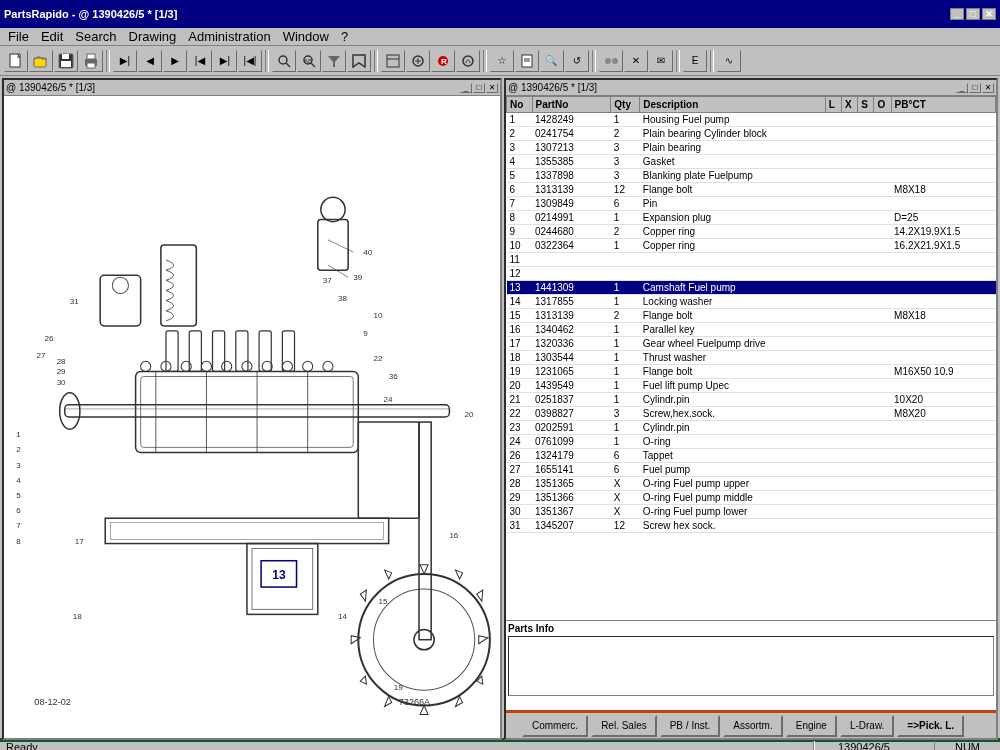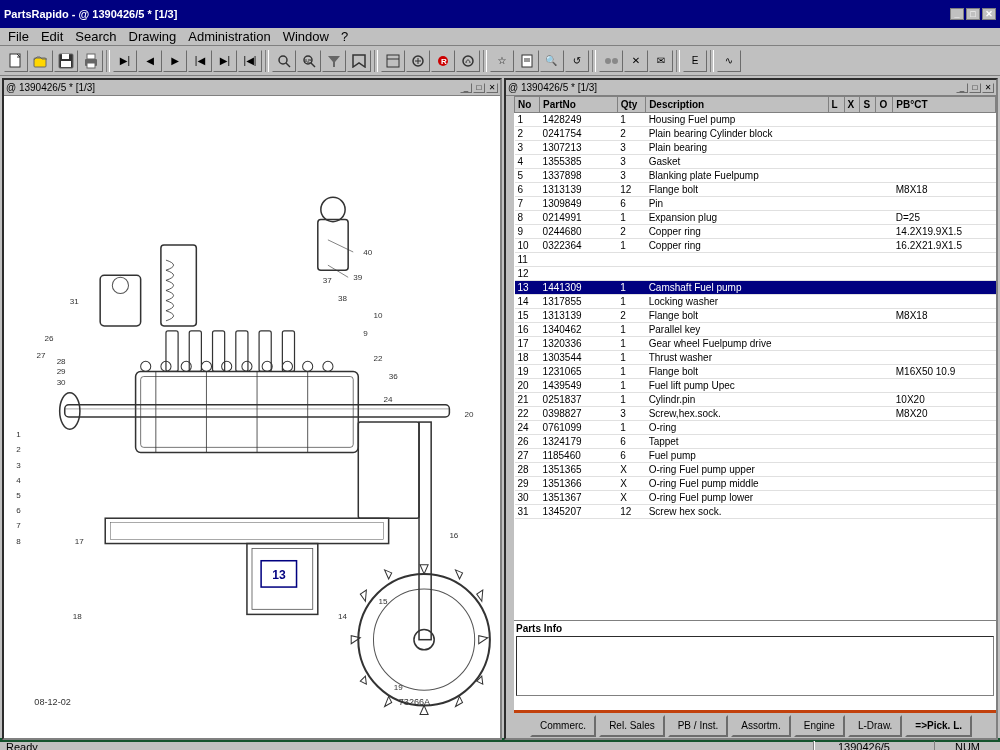--- a/index.html
+++ b/index.html
@@ -162,21 +162,20 @@
       gap: 1px;
     }
 
     
     #parts-container {
       flex: 1;
       background: white;
       overflow: hidden;
       display: flex;
       flex-direction: column;
-      margin-left: 8px;
     }
     #parts-table-wrapper {
       flex: 1;
       overflow-y: auto;
       overflow-x: hidden;
     }
     table {
       width: 100%;
       border-collapse: collapse;
       font-size: 10px;
@@ -817,20 +816,31 @@
                 <td class="col-part">0398827</td>
                 <td class="col-qty">3</td>
                 <td class="col-desc">Screw,hex.sock.</td>
                 <td class="col-l"></td>
                 <td class="col-x"></td>
                 <td class="col-s"></td>
                 <td class="col-o"></td>
                 <td class="col-pb">M8X20</td>
               </tr>
               <tr>
+                <td class="col-no">23</td>
+                <td class="col-part">0202591</td>
+                <td class="col-qty">1</td>
+                <td class="col-desc">Cylindr.pin</td>
+                <td class="col-l"></td>
+                <td class="col-x"></td>
+                <td class="col-s"></td>
+                <td class="col-o"></td>
+                <td class="col-pb"></td>
+              </tr>
+              <tr>
                 <td class="col-no">24</td>
                 <td class="col-part">0761099</td>
                 <td class="col-qty">1</td>
                 <td class="col-desc">O-ring</td>
                 <td class="col-l"></td>
                 <td class="col-x"></td>
                 <td class="col-s"></td>
                 <td class="col-o"></td>
                 <td class="col-pb"></td>
               </tr>
@@ -840,21 +850,21 @@
                 <td class="col-qty">6</td>
                 <td class="col-desc">Tappet</td>
                 <td class="col-l"></td>
                 <td class="col-x"></td>
                 <td class="col-s"></td>
                 <td class="col-o"></td>
                 <td class="col-pb"></td>
               </tr>
               <tr>
                 <td class="col-no">27</td>
-                <td class="col-part">1185460</td>
+                <td class="col-part">1655141</td>
                 <td class="col-qty">6</td>
                 <td class="col-desc">Fuel pump</td>
                 <td class="col-l"></td>
                 <td class="col-x"></td>
                 <td class="col-s"></td>
                 <td class="col-o"></td>
                 <td class="col-pb"></td>
               </tr>
               <tr>
                 <td class="col-no">28</td>

